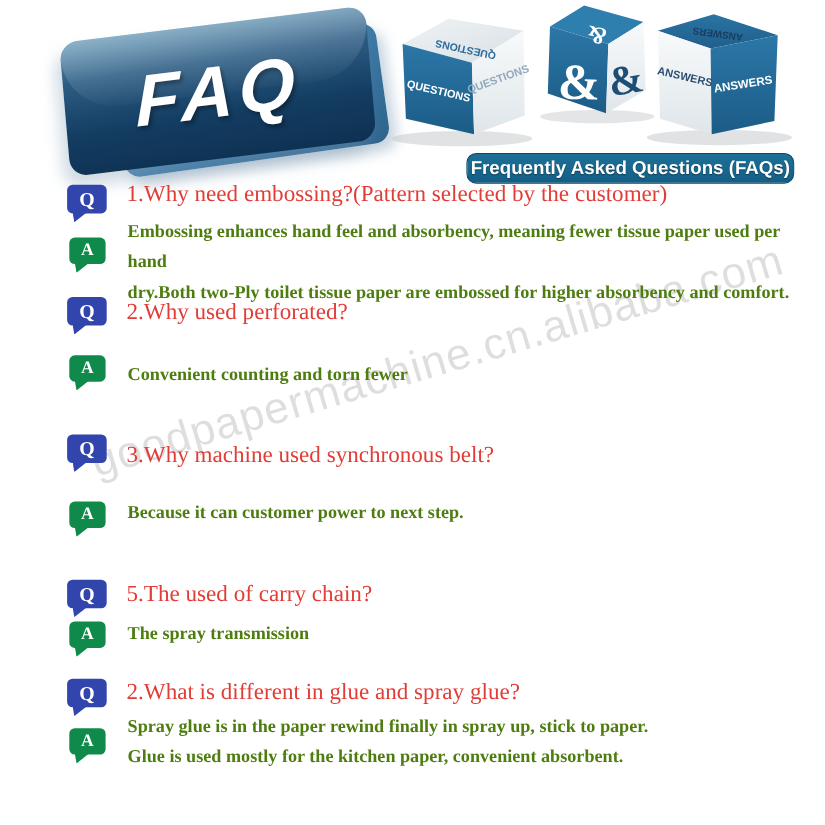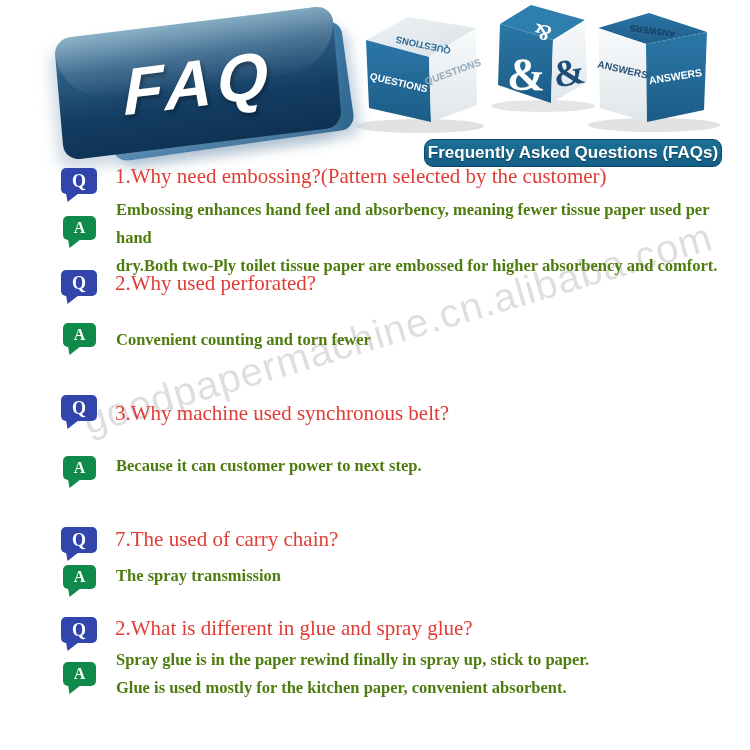--- a/index.html
+++ b/index.html
@@ -157,21 +157,21 @@
     <div class="bubble a-bubble" style="top:456px">
       <span>A</span>
       </div>
     <div class="a-text" style="top:452px">Because it can customer power to next step.</div>
   </div>
 
   <div>
     <div class="bubble q-bubble" style="top:527px">
       <span>Q</span>
       </div>
-    <div class="q-text" style="top:524px">7.The used of carry chain?</div>
+    <div class="q-text" style="top:524px">5.The used of carry chain?</div>
     <div class="bubble a-bubble" style="top:565px">
       <span>A</span>
       </div>
     <div class="a-text" style="top:562px">The spray transmission</div>
   </div>
 
   <div>
     <div class="bubble q-bubble" style="top:617px">
       <span>Q</span>
       </div>

